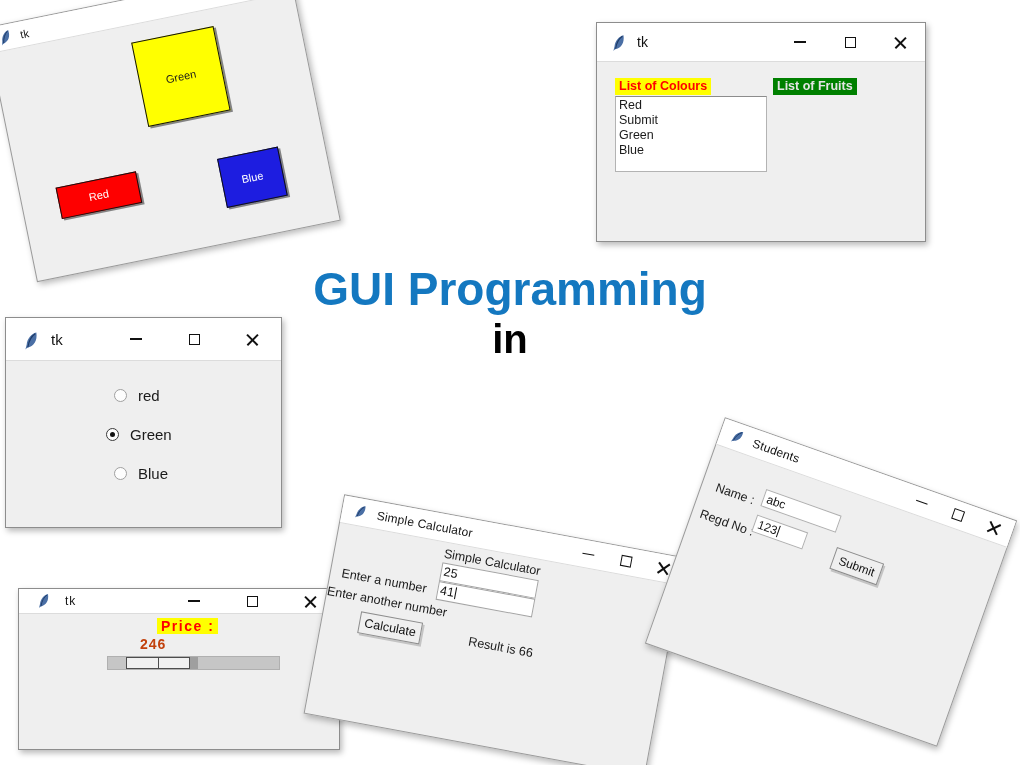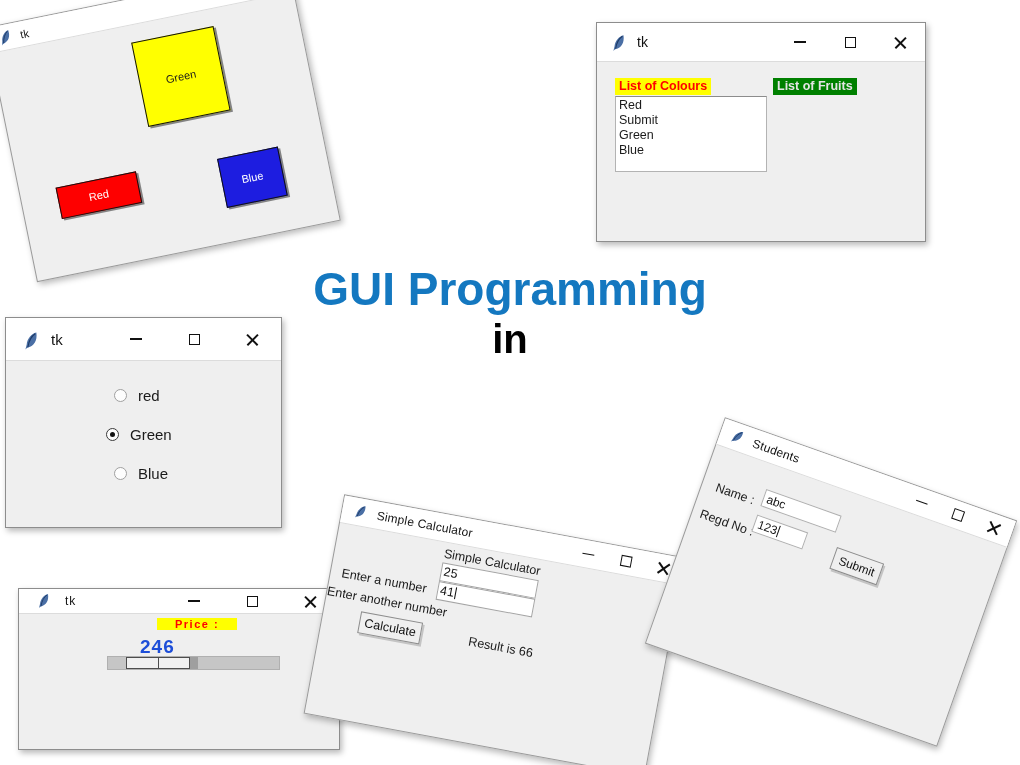--- a/index.html
+++ b/index.html
@@ -123,26 +123,26 @@
 
   
   #win4{left:18px;top:588px;width:322px;height:162px;border:1px solid #8d8d8d;}
   #win4 .titlebar{height:25px;}
   #win4 .tl-left{padding-left:18px;gap:14px;}
   #win4 .tl-title{font-size:12px;letter-spacing:1px;}
   #win4 .tl-btn{width:58px;height:24px;}
   #win4 .client{padding-top:5px;}
   .price-lbl{
     position:absolute;left:138px;top:4px;
-    background:#ffff00;color:#ff0000;font-weight:700;font-size:11px;
-    letter-spacing:1.5px;padding:0 18px;
+    background:#ffff00;color:#ff0000;font-weight:700;font-size:14px;
+    letter-spacing:1.5px;padding:0 4px;
   }
   .price-val{
     position:absolute;left:121px;top:22px;
-    font-size:19px;font-weight:700;color:#1d4ed8;letter-spacing:1px;
+    font-size:14px;font-weight:700;color:#c2410c;letter-spacing:1px;
   }
   .scale{
     position:absolute;left:88px;top:42px;width:173px;height:14px;
     background:#c6c6c6;border:1px solid #b0b0b0;box-sizing:border-box;
   }
   .scale-thumb{
     position:absolute;left:18px;top:0;width:64px;height:12px;
     background:#f0f0f0;border:1px solid #4d4d4d;box-sizing:border-box;
     display:flex;
   }

